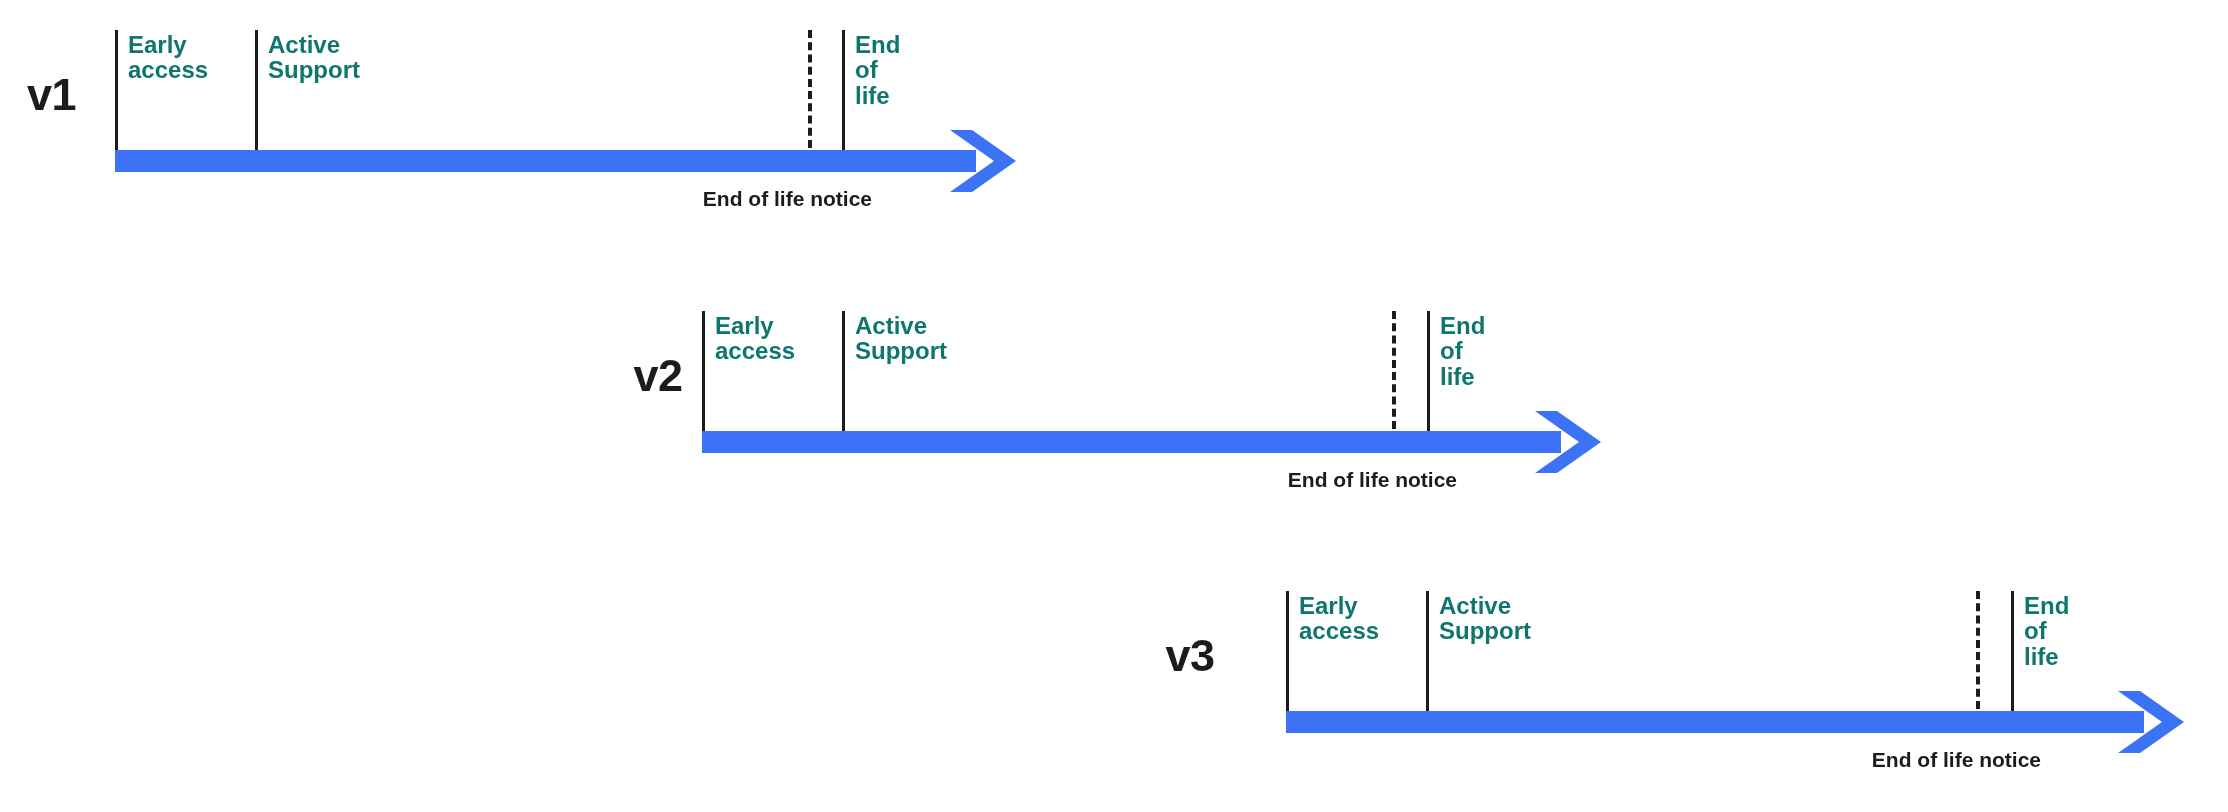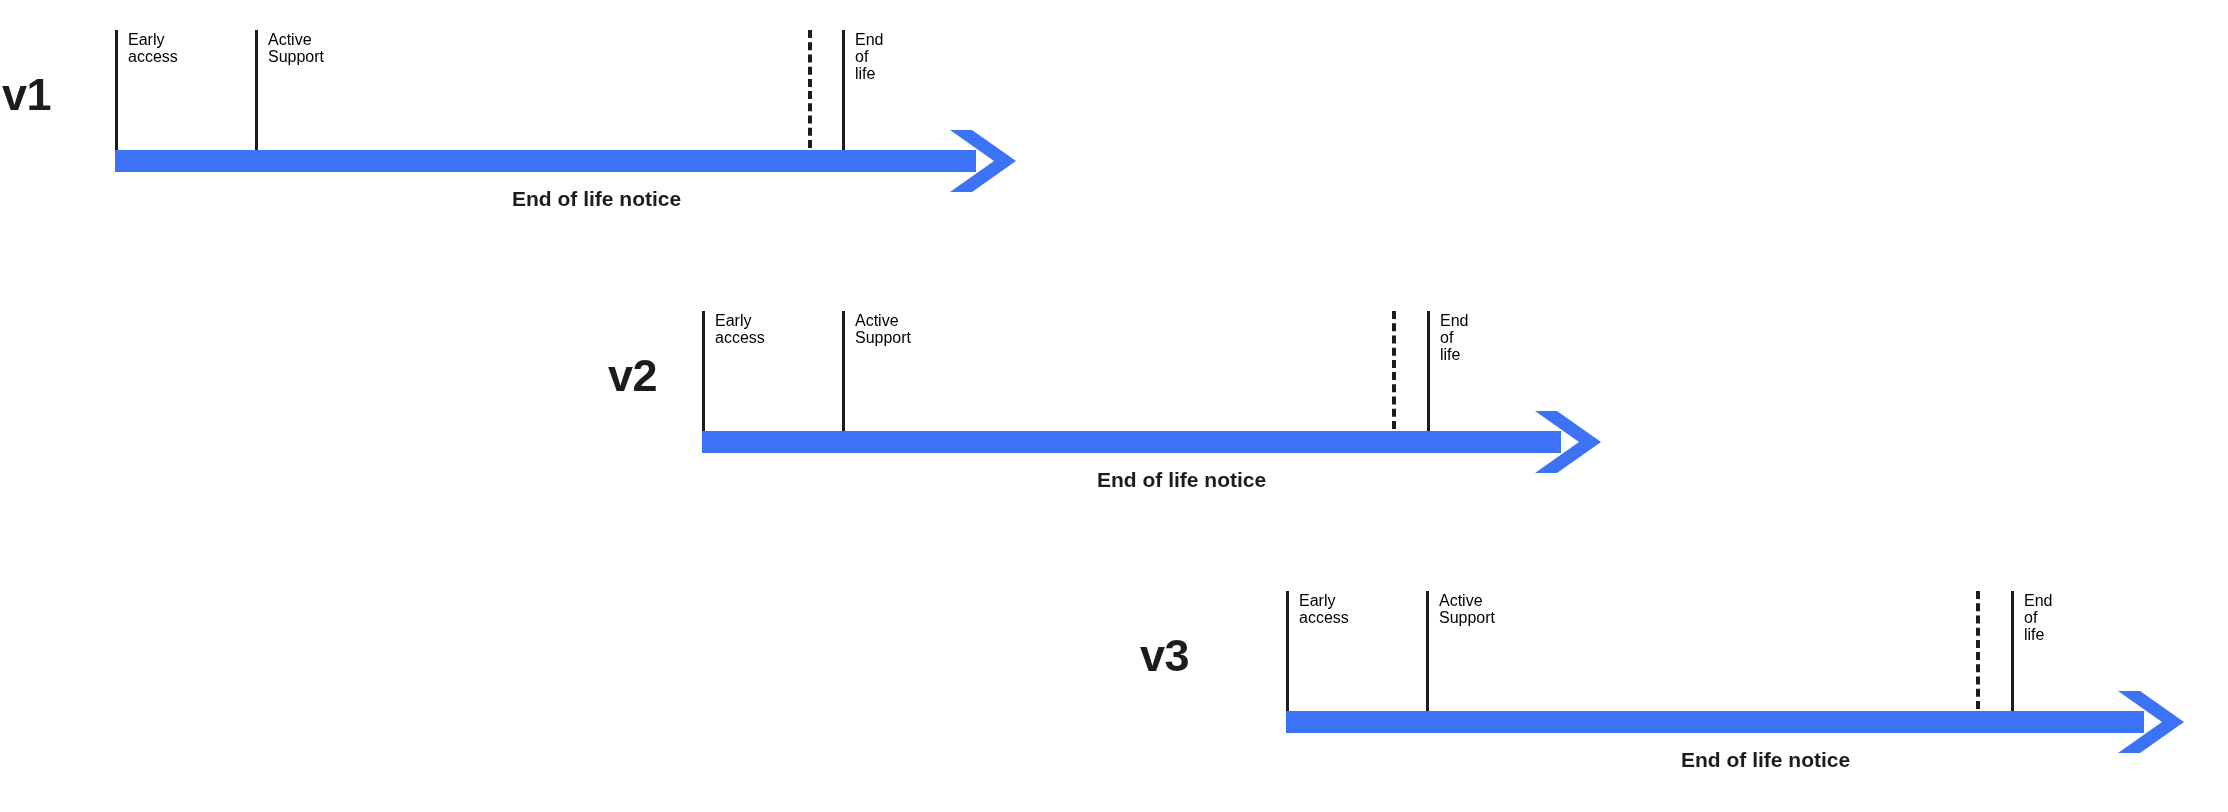--- a/index.html
+++ b/index.html
@@ -28,56 +28,56 @@
   }
 
   .version-label {
     position: absolute;
     font-size: 45px;
     font-weight: 700;
     color: #1c1c1e;
     letter-spacing: -0.5px;
     line-height: 1;
     white-space: nowrap;
-    text-align: left;
+    text-align: center;
   }
 
   
   .boundary {
     position: absolute;
     width: 3px;
     background: #1c1c1e;
   }
 
   
   .boundary-dashed {
     position: absolute;
     width: 0;
     border-left: 4px dashed #1c1c1e;
   }
 
   
   .segment-label {
     position: absolute;
-    font-size: 16px;
-    font-weight: 400;
-    color: #000000;
+    font-size: 24px;
+    font-weight: 700;
+    color: #0f766e;
     line-height: 1.06;
     white-space: pre-line;
   }
 
   
   .notice-label {
     position: absolute;
     font-size: 21px;
     font-weight: 700;
     color: #1c1c1e;
     line-height: 1;
     white-space: nowrap;
-    text-align: left;
+    text-align: right;
   }
 
   
   .arrow {
     position: absolute;
     overflow: visible;
   }
 </style>
 </head>
 <body>

